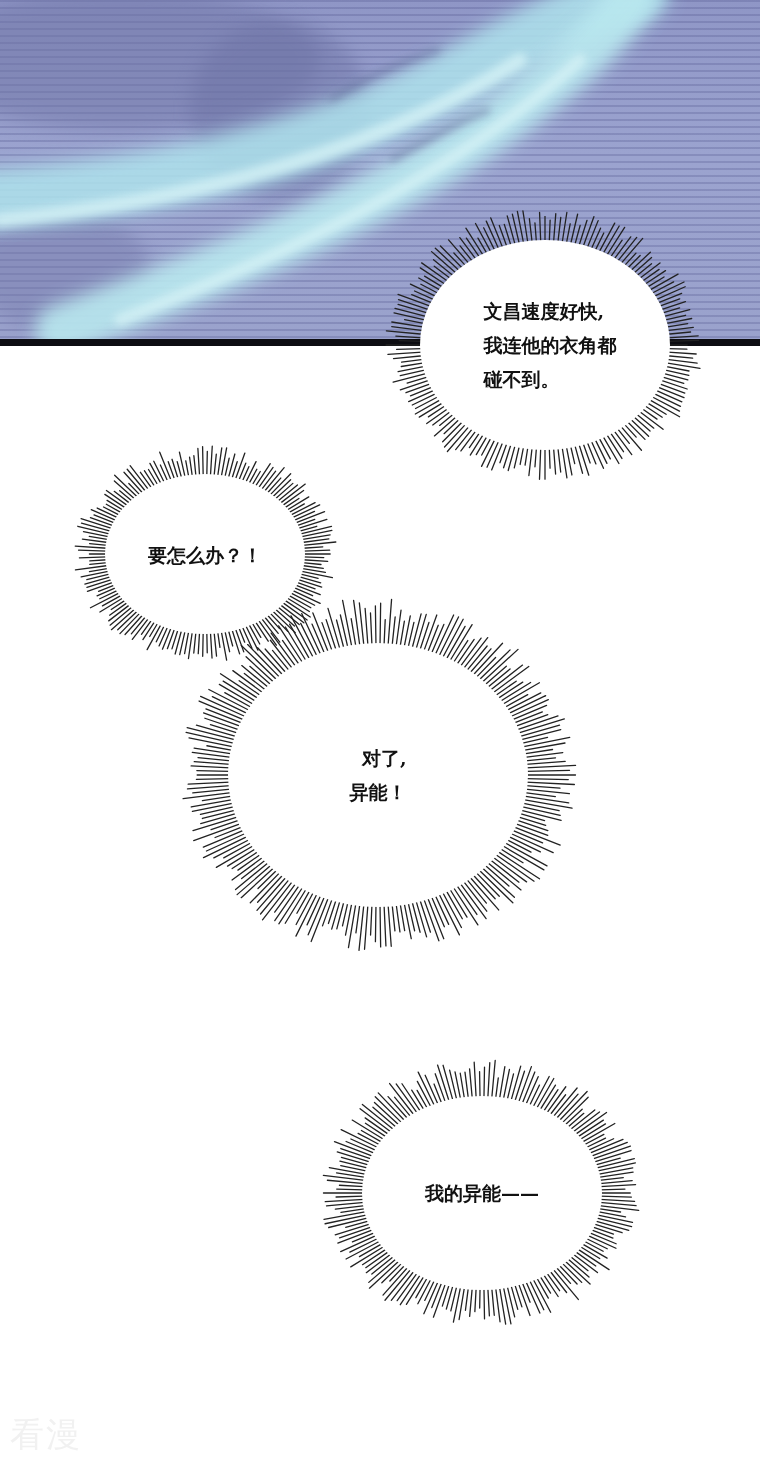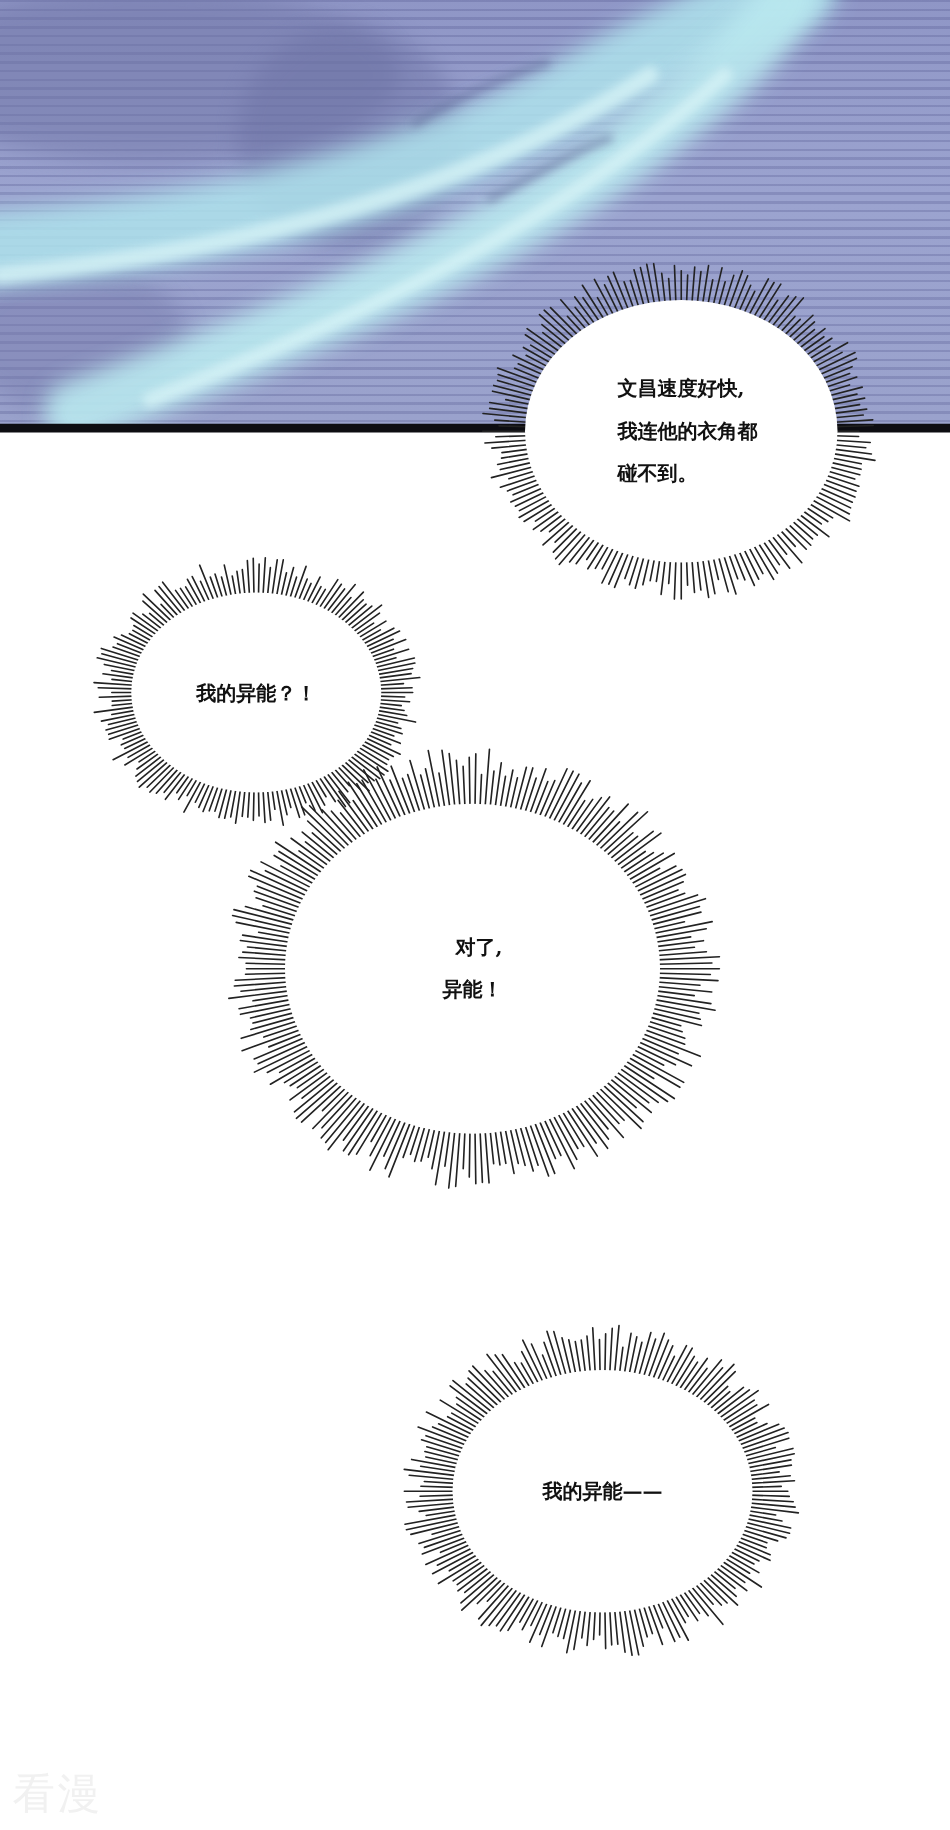--- a/index.html
+++ b/index.html
@@ -19,21 +19,21 @@
     .panel-border {
       position: absolute; left: 0; top: 339px; width: 760px; height: 7px;
       background: #0d0d12;
     }
     .bubble { position: absolute; }
     .bubble svg { position: absolute; left: 0; top: 0; overflow: visible; }
     .bubble-text {
       position: absolute; left: 0; top: 0; width: 100%; height: 100%;
       display: flex; align-items: center; justify-content: center;
       text-align: left; color: #111;
-      font-weight: bold; font-size: 16px; line-height: 34px;
+      font-weight: bold; font-size: 19px; line-height: 34px;
       white-space: pre-line;
     }
     .bubble-text.center { text-align: right; }
     .watermark {
       position: absolute; left: 10px; top: 1412px;
       font-family: "DejaVu Sans", sans-serif;
       font-size: 34px; color: #f1f1f1; letter-spacing: 2px;
     }
   </style>
 </head>
@@ -421,21 +421,21 @@
       <line x1="223.7472331110432" y1="91.27159974263266" x2="241.78258240738217" y2="86.26897470113212" stroke="#222" stroke-width="1.3" stroke-linecap="round"></line>
       <line x1="224.73840361838035" y1="94.044263347634" x2="256.47600752644007" y2="86.43365138858174" stroke="#222" stroke-width="1.3" stroke-linecap="round"></line>
       <line x1="225.6001728620828" y1="96.84418408850581" x2="256.89141534125474" y2="90.45054915668202" stroke="#222" stroke-width="1.3" stroke-linecap="round"></line>
       <line x1="226.33136376902235" y1="99.66753761030746" x2="255.1292192385457" y2="94.78586076770577" stroke="#222" stroke-width="1.3" stroke-linecap="round"></line>
       <line x1="226.9309776203723" y1="102.51046755173822" x2="253.87209296383202" y2="98.86999201030837" stroke="#222" stroke-width="1.3" stroke-linecap="round"></line>
       <line x1="227.3981954157368" y1="105.36909081246287" x2="260.8190197185826" y2="101.99810193936052" stroke="#222" stroke-width="1.3" stroke-linecap="round"></line>
       <line x1="227.73237899180722" y1="108.23950285695983" x2="247.7784640740989" y2="106.888675166573" stroke="#222" stroke-width="1.3" stroke-linecap="round"></line>
       <line x1="227.93307189401625" y1="111.11778304764668" x2="254.65548863086178" y2="110.22109538199784" stroke="#222" stroke-width="1.3" stroke-linecap="round"></line>
       <ellipse cx="130" cy="114" rx="100" ry="80" fill="#ffffff"></ellipse>
     </svg>
-  <div class="bubble-text">我的异能？！</div>
+  <div class="bubble-text">要怎么办？！</div>
 </div>
 
 <div class="bubble" style="left:178px; top:592px; width:400px; height:366px;">
   <svg width="400" height="366">
       <line x1="348" y1="183" x2="397.48740740740743" y2="183" stroke="#222" stroke-width="1.3" stroke-linecap="round"></line>
       <line x1="347.9447784267628" y1="186.55092390373315" x2="390.284149814473" y2="187.59761765350876" stroke="#222" stroke-width="1.3" stroke-linecap="round"></line>
       <line x1="347.77915491545855" y1="190.0991979749743" x2="396.3671404503466" y2="192.50170511530712" stroke="#222" stroke-width="1.3" stroke-linecap="round"></line>
       <line x1="347.50325306055834" y1="193.6421743586357" x2="381.9760171030704" y2="196.20693610509804" stroke="#222" stroke-width="1.3" stroke-linecap="round"></line>
       <line x1="347.11727875036615" y1="197.17720915296266" x2="391.39894968923556" y2="201.57134021128667" stroke="#222" stroke-width="1.3" stroke-linecap="round"></line>
       <line x1="346.621520013377" y1="200.70166438251206" x2="377.36490009581144" y2="204.5319200101842" stroke="#222" stroke-width="1.3" stroke-linecap="round"></line>

